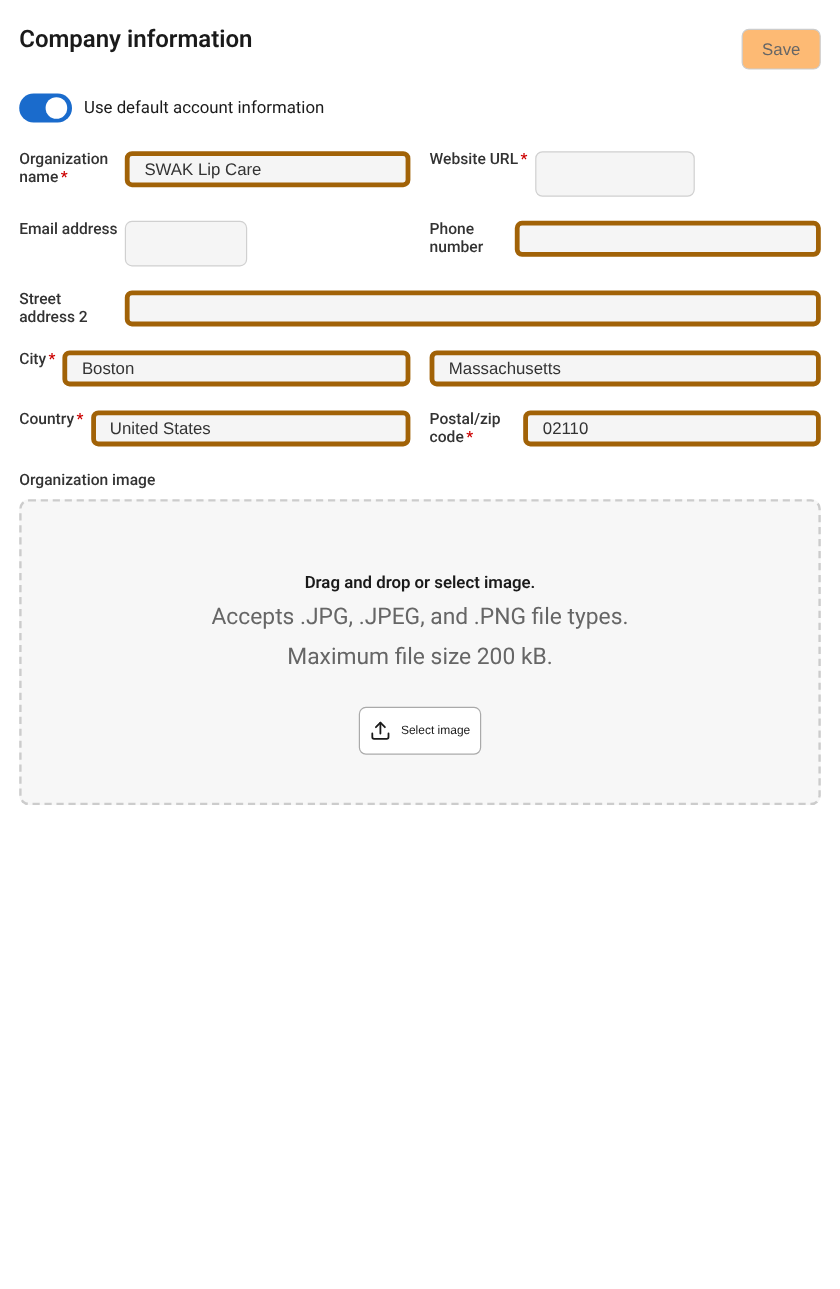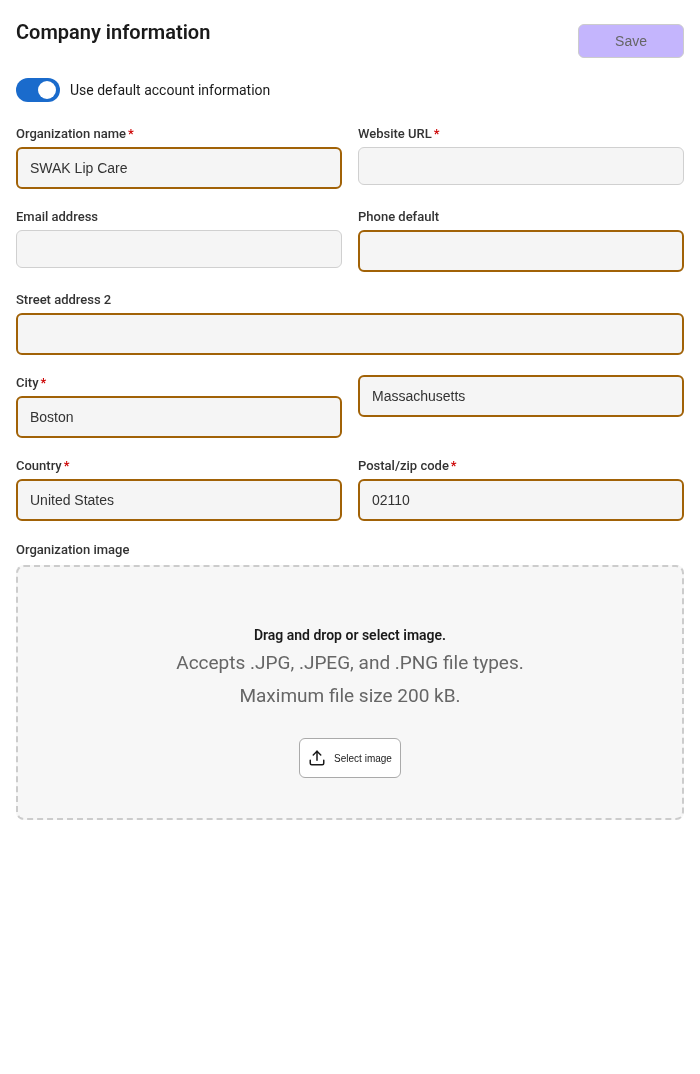--- a/index.html
+++ b/index.html
@@ -52,24 +52,24 @@
       text-decoration: none;
     }
 
     .learn-more-icon {
       display: inline-block;
       font-size: 11px;
       margin-left: 2px;
     }
 
     .save-btn {
-      background: #c4b5fd;
+      background: #fdba74;
       border: 1px solid #ccc;
       border-radius: 6px;
-      padding: 8px 36px;
+      padding: 8px 16px;
       font-size: 14px;
       color: #666;
       cursor: pointer;
       white-space: nowrap;
       flex-shrink: 0;
       margin-top: 4px;
     }
 
     .toggle-row {
       display: flex;
@@ -123,45 +123,45 @@
 
     .form-row {
       display: flex;
       gap: 16px;
       margin-bottom: 20px;
     }
 
     .form-group {
       flex: 1;
       display: flex;
-      flex-direction: column;
+      flex-direction: row;
       gap: 6px;
     }
 
     label {
       font-size: 13px;
       color: #333;
       font-weight: 500;
     }
 
     .required-star {
       color: #cc0000;
       margin-left: 2px;
     }
 
     input[type="text"] {
       width: 100%;
       padding: 9px 12px;
-      border: 2px solid #a16207;
+      border: 4px solid #a16207;
       border-radius: 6px;
       font-size: 14px;
       color: #333;
       background: #f5f5f5;
       outline: none;
-      height: 42px;
+      height: 30px;
     }
 
     input[type="text"]::placeholder {
       color: #bbb;
     }
 
     .blurred-text {
       color: transparent;
       text-shadow: 0 0 8px #aaa;
       user-select: none;
@@ -263,21 +263,21 @@
   </div>
 
   <div class="form-row">
     <div class="form-group">
       <label>Email address</label>
       <div class="blurred-text">
         &nbsp;&nbsp;&nbsp;&nbsp;&nbsp;&nbsp;&nbsp;&nbsp;&nbsp;&nbsp;&nbsp;&nbsp;&nbsp;&nbsp;&nbsp;&nbsp;&nbsp;&nbsp;&nbsp;&nbsp;&nbsp;&nbsp;
       </div>
     </div>
     <div class="form-group">
-      <label>Phone default</label>
+      <label>Phone number</label>
       <input type="text" value="" style="">
     </div>
   </div>
 
 
   <div class="form-section">
     <div class="form-group">
       <label>Street address 2</label>
       <input type="text" value="" style="width: 100%;">
     </div>

